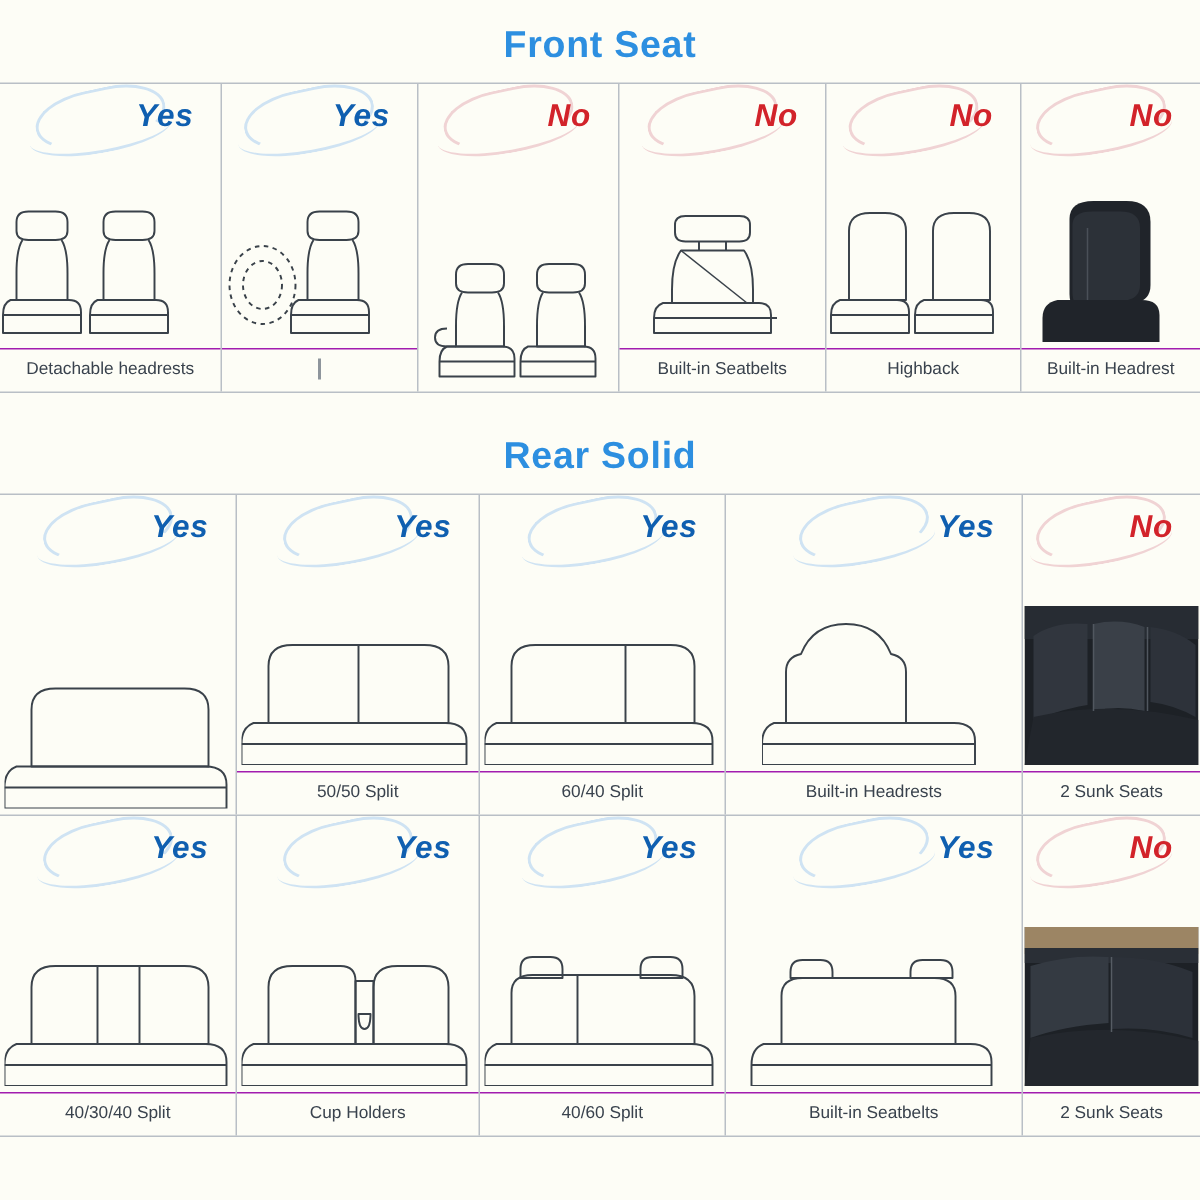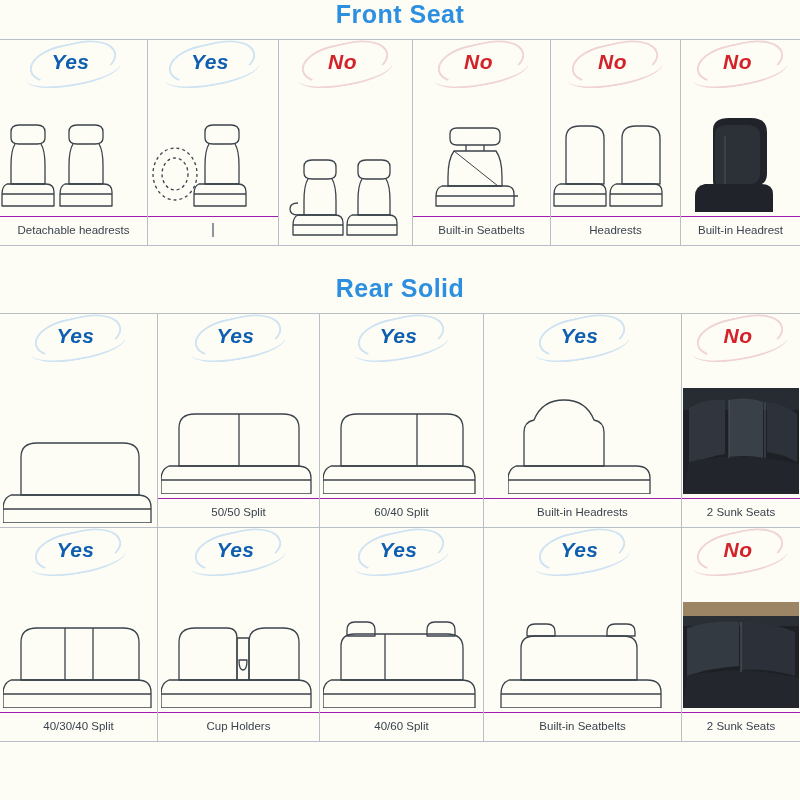--- a/index.html
+++ b/index.html
@@ -12,21 +12,21 @@
   }
   .sheet{width:800px;height:800px;position:relative;background:#fdfdf6;}
 
   .section-title{
     text-align:center;
     font-size:25px;
     font-weight:bold;
     color:#2d8fe0;
     letter-spacing:.5px;
   }
-  #front-title{padding-bottom:10px;}
+  #front-title{padding-top:16px;padding-bottom:10px;}
   #rear-title{padding-top:14px;padding-bottom:10px;}
 
   .grid{
     display:flex;
     border-top:1px solid #b9bfc6;
     border-bottom:1px solid #b9bfc6;
     background:#fdfdf6;
   }
   .cell{
     position:relative;
@@ -50,22 +50,22 @@
     color:#39424d;
     text-align:center;
     padding:7px 2px 8px 2px;
     line-height:1.1;
   }
   .cell .caption.blank{color:transparent;}
 
   
   .verdict{
     position:absolute;
-    top:10px;left:0;right:6px;
-    text-align:center;
+    top:10px;left:0;right:18px;
+    text-align:right;
     pointer-events:none;
   }
   .verdict .word{
     position:relative;
     display:inline-block;
     font-size:21px;
     font-weight:bold;
     font-style:italic;
     letter-spacing:.5px;
     z-index:2;
@@ -216,21 +216,21 @@
           <g fill="none" stroke="#3a424a" stroke-width="1.3" stroke-linejoin="round">
             <path d="M14 44 q0-12 14-12 h10 q14 0 14 12 v46 h-38 z"></path>
             <path d="M8 90 q-6 2-6 10 v12 h52 v-14 q0-8-8-8 z"></path>
             <path d="M2 100 h52"></path>
             <path d="M70 44 q0-12 14-12 h10 q14 0 14 12 v46 h-38 z"></path>
             <path d="M64 90 q-6 2-6 10 v12 h52 v-14 q0-8-8-8 z"></path>
             <path d="M58 100 h52"></path>
           </g>
         </svg>
       </div>
-      <div class="caption">Headrests</div>
+      <div class="caption">Highback</div>
     </div>
 
     <div class="cell" style="width:119px;">
       <div class="art">
         <div class="verdict no">
           <span class="swoosh"></span>
           <span class="swoosh2"></span>
           <span class="word">No</span>
         </div>
         <svg width="112" height="118" viewBox="0 0 112 118">

